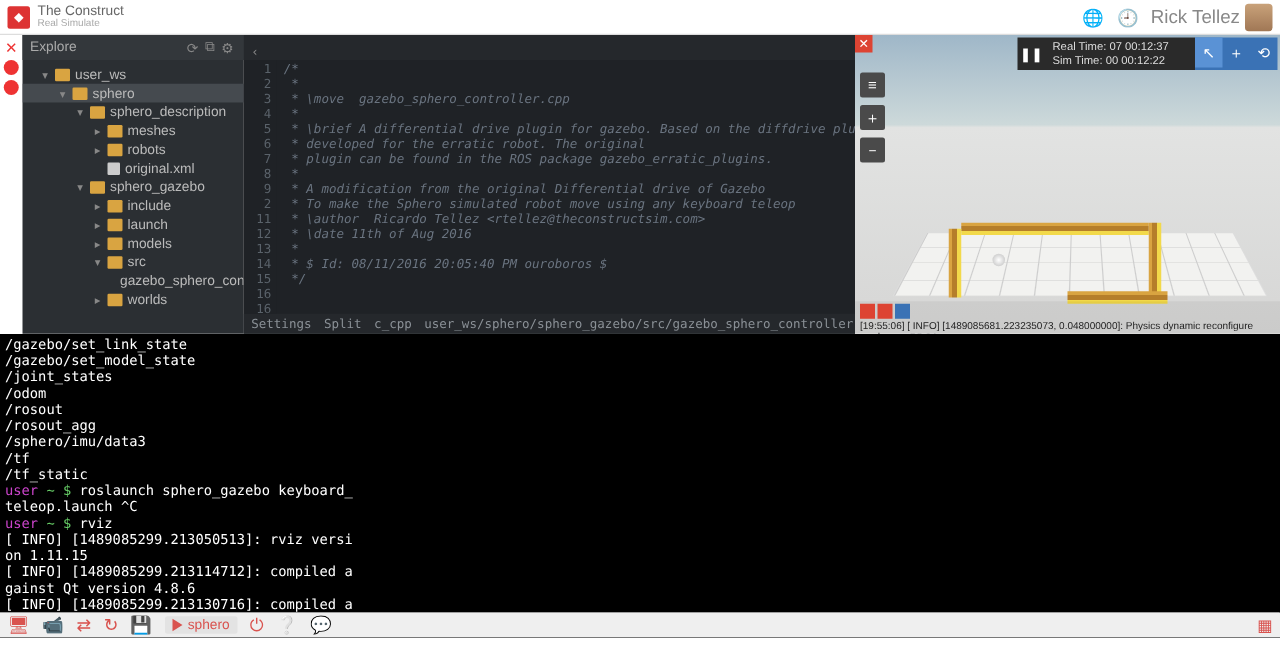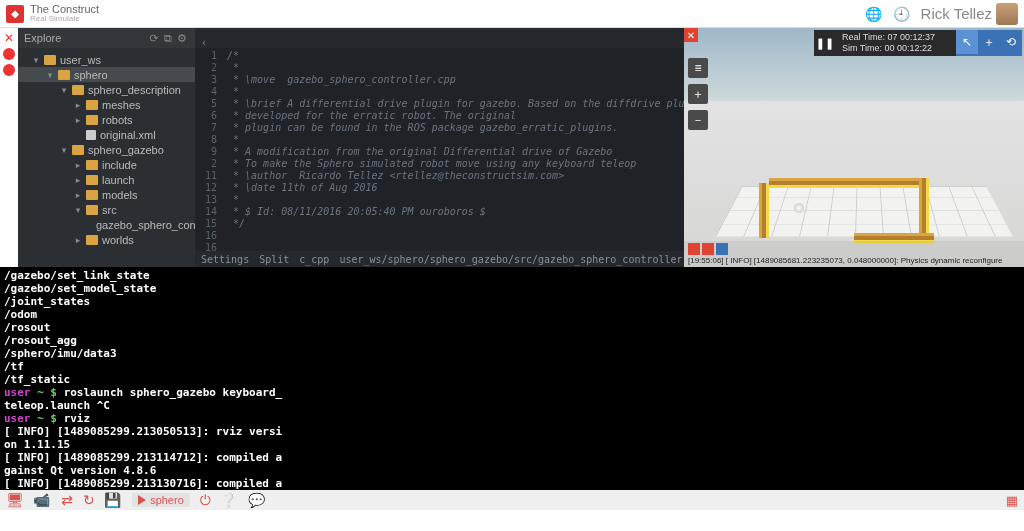--- a/index.html
+++ b/index.html
@@ -70,21 +70,21 @@
   background-image: linear-gradient(#ccc 1px, transparent 1px), linear-gradient(90deg,#ccc 1px, transparent 1px);
   background-size: 28px 28px; }
 .wall { position:absolute; background:linear-gradient(#d9a441 30%, #b57e2a 30%, #b57e2a 70%, #f2d94a 70%); height:10px; }
 .vp-bottom { position:absolute; bottom:0; left:0; right:0; height:26px; font-size:8px; color:#ddd; padding:2px 4px; background:rgba(0,0,0,0.05);}
 .vp-bottom .icons { display:flex; gap:2px; margin-bottom:1px;}
 .vp-bottom .icons span { width:12px;height:12px;cursor:pointer; }
 .vp-log { color:#222; }
 
 
 .terminal-wrap { position:relative; height: 243px; }
-.terminal { position:absolute; inset:0 0 20px 0; background:#000; color:#fff; font-family:"DejaVu Sans Mono","Consolas",monospace; font-size:11px; padding:2px 4px; line-height:13px; white-space:pre; overflow:hidden;font-weight:bold;}
+.terminal { position:absolute; inset:0 0 20px 0; background:#000; color:#fff; font-family:"DejaVu Sans Mono","Consolas",monospace; font-size:11px; padding:2px 4px; line-height:13px; white-space:pre; overflow:hidden;}
 .terminal .topic { color:#fff; }
 .terminal .prompt-u { color:#c4c; }
 .terminal .prompt-s { color:#6c6; }
 .terminal .info { color:#fff; }
 .term-close { position:absolute; top:0; right:0; width:14px; height:14px; background:#d43; color:#fff; font-size:10px; display:flex;align-items:center;justify-content:center;cursor:pointer;}
 
 
 .bottombar { position:absolute; bottom:0; left:0; right:0; height:20px; background:#efefef; display:flex; align-items:center; padding:0 6px; gap:10px; }
 .bb-icon { color:#d9534f; font-size:14px; cursor:pointer; }
 .bb-icon.green { color:#5cb85c; }

